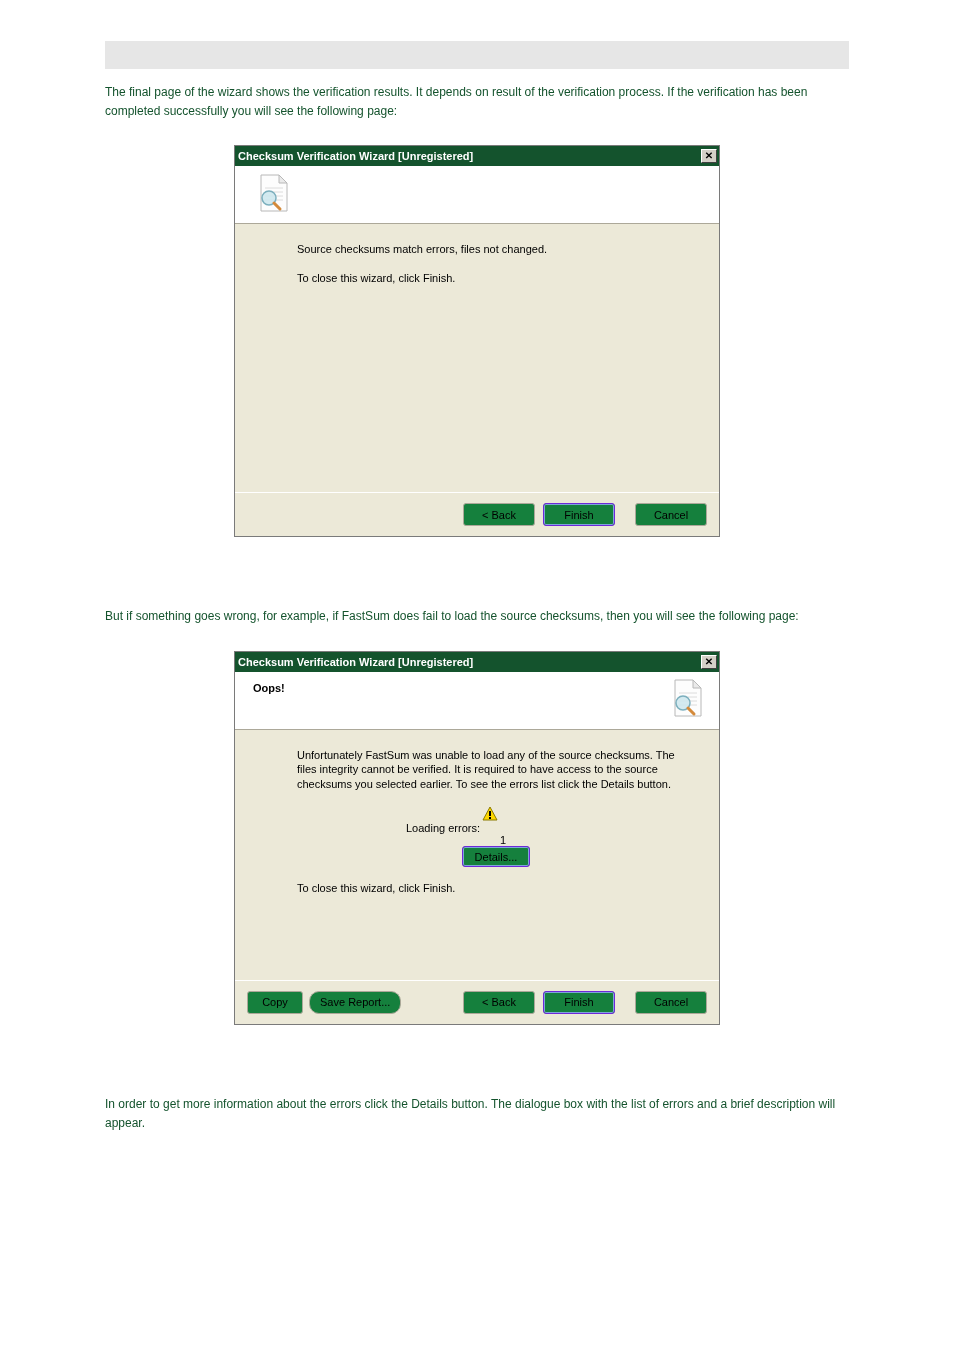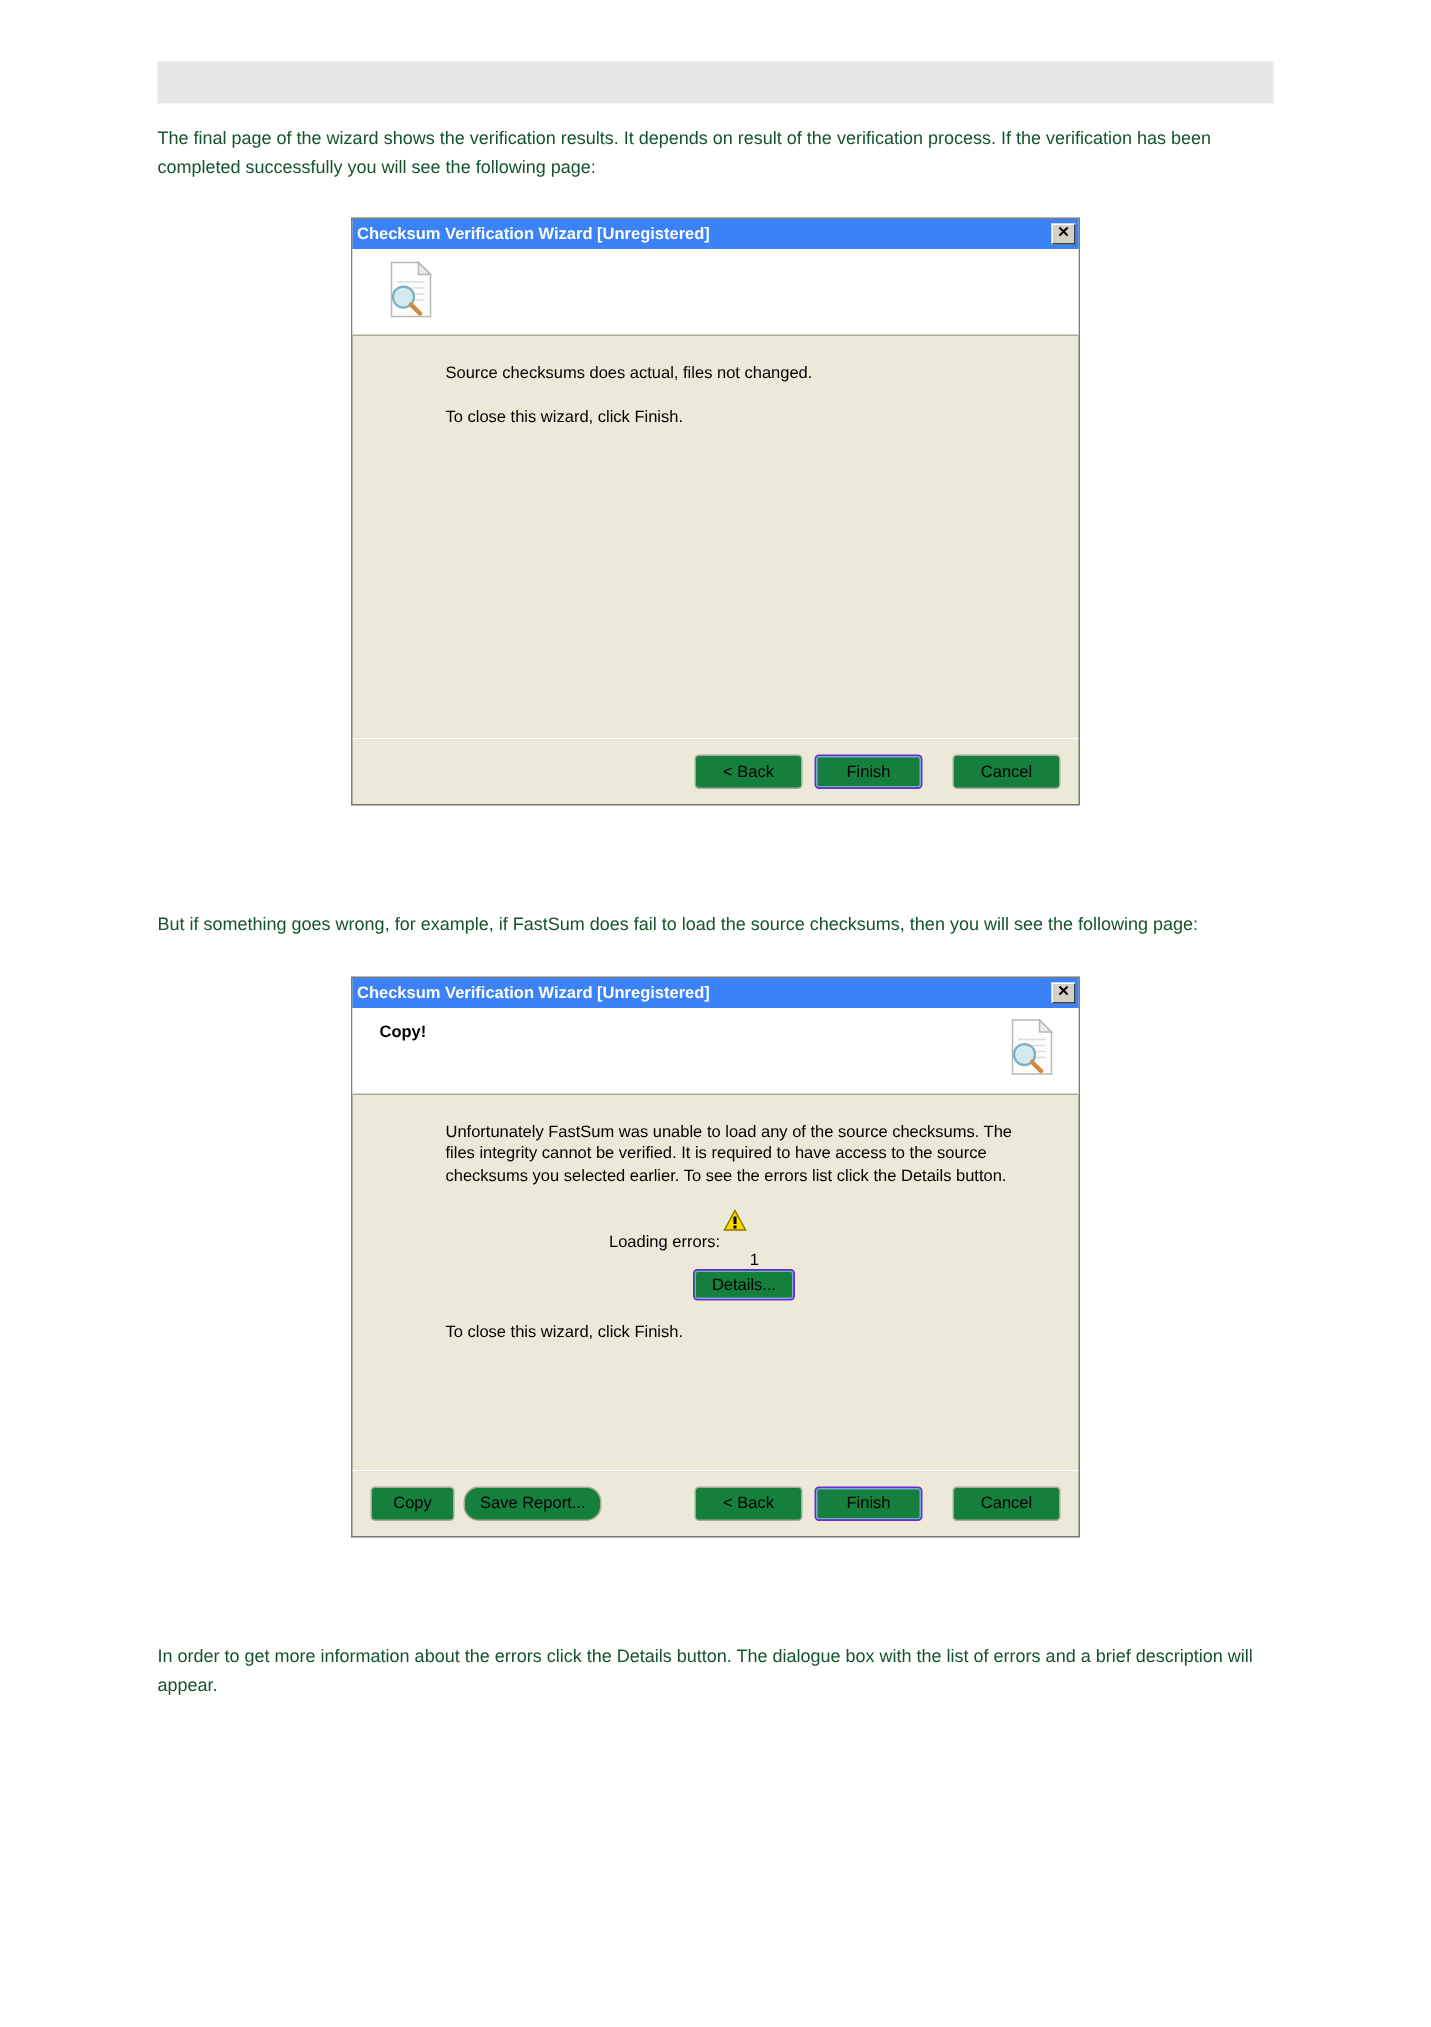--- a/index.html
+++ b/index.html
@@ -29,21 +29,21 @@
       width: 486px;
       margin: 0 auto 70px auto;
     }
     .dialog {
       border: 1px solid #7a7a7a;
       background: #ECE9D8;
       width: 486px;
     }
     .titlebar {
       height: 20px;
-      background: #3b82f6;
+      background: #14532d;
       color: #fff;
       display: flex;
       align-items: center;
       padding: 0 2px 0 3px;
       font-size: 11px;
       font-weight: 700;
     }
     .titlebar-text { flex: 1; }
     .titlebar-x {
       width: 16px;
@@ -171,21 +171,21 @@
           <line x1="6" y1="14" x2="24" y2="14" stroke="#dcdcdc" stroke-width="1"></line>
           <line x1="6" y1="18" x2="24" y2="18" stroke="#dcdcdc" stroke-width="1"></line>
           <line x1="6" y1="22" x2="24" y2="22" stroke="#dcdcdc" stroke-width="1"></line>
           <line x1="6" y1="26" x2="24" y2="26" stroke="#dcdcdc" stroke-width="1"></line>
           <circle cx="10" cy="24" r="7" fill="#cfe8ef" stroke="#6fa8b8" stroke-width="1.5" opacity="0.9"></circle>
           <line x1="15" y1="29" x2="21" y2="35" stroke="#d48a3a" stroke-width="3" stroke-linecap="round"></line>
         </svg>
       </div>
     </div>
     <div class="content-area">
-      <p>Source checksums does actual, files not changed.</p>
+      <p>Source checksums match errors, files not changed.</p>
       <p>To close this wizard, click Finish.</p>
     </div>
     <div class="sep"></div>
     <div class="button-bar">
       <div class="right-btns">
         <button class="btn">&lt; Back</button>
         <span class="gap8"></span>
         <button class="btn btn-default">Finish</button>
         <span class="gap20"></span>
         <button class="btn">Cancel</button>
@@ -196,21 +196,21 @@
 
 <div class="section-text">But if something goes wrong, for example, if FastSum does fail to load the source checksums, then you will see the following page:</div>
 
 <div class="dialog-wrap">
   <div class="dialog">
     <div class="titlebar">
       <span class="titlebar-text">Checksum Verification Wizard [Unregistered]</span>
       <span class="titlebar-x">✕</span>
     </div>
     <div class="banner">
-      <div class="banner-title">Copy!</div>
+      <div class="banner-title">Oops!</div>
       <div class="banner-icon">
         <svg class="doc-icon" viewBox="0 0 30 38">
           <path d="M2 1 H20 L28 9 V37 H2 Z" fill="#fdfdfd" stroke="#b8b8b8" stroke-width="1"></path>
           <path d="M20 1 L20 9 L28 9 Z" fill="#eaeaea" stroke="#b8b8b8" stroke-width="1"></path>
           <line x1="6" y1="14" x2="24" y2="14" stroke="#dcdcdc" stroke-width="1"></line>
           <line x1="6" y1="18" x2="24" y2="18" stroke="#dcdcdc" stroke-width="1"></line>
           <line x1="6" y1="22" x2="24" y2="22" stroke="#dcdcdc" stroke-width="1"></line>
           <line x1="6" y1="26" x2="24" y2="26" stroke="#dcdcdc" stroke-width="1"></line>
           <circle cx="10" cy="24" r="7" fill="#cfe8ef" stroke="#6fa8b8" stroke-width="1.5" opacity="0.9"></circle>
           <line x1="15" y1="29" x2="21" y2="35" stroke="#d48a3a" stroke-width="3" stroke-linecap="round"></line>

